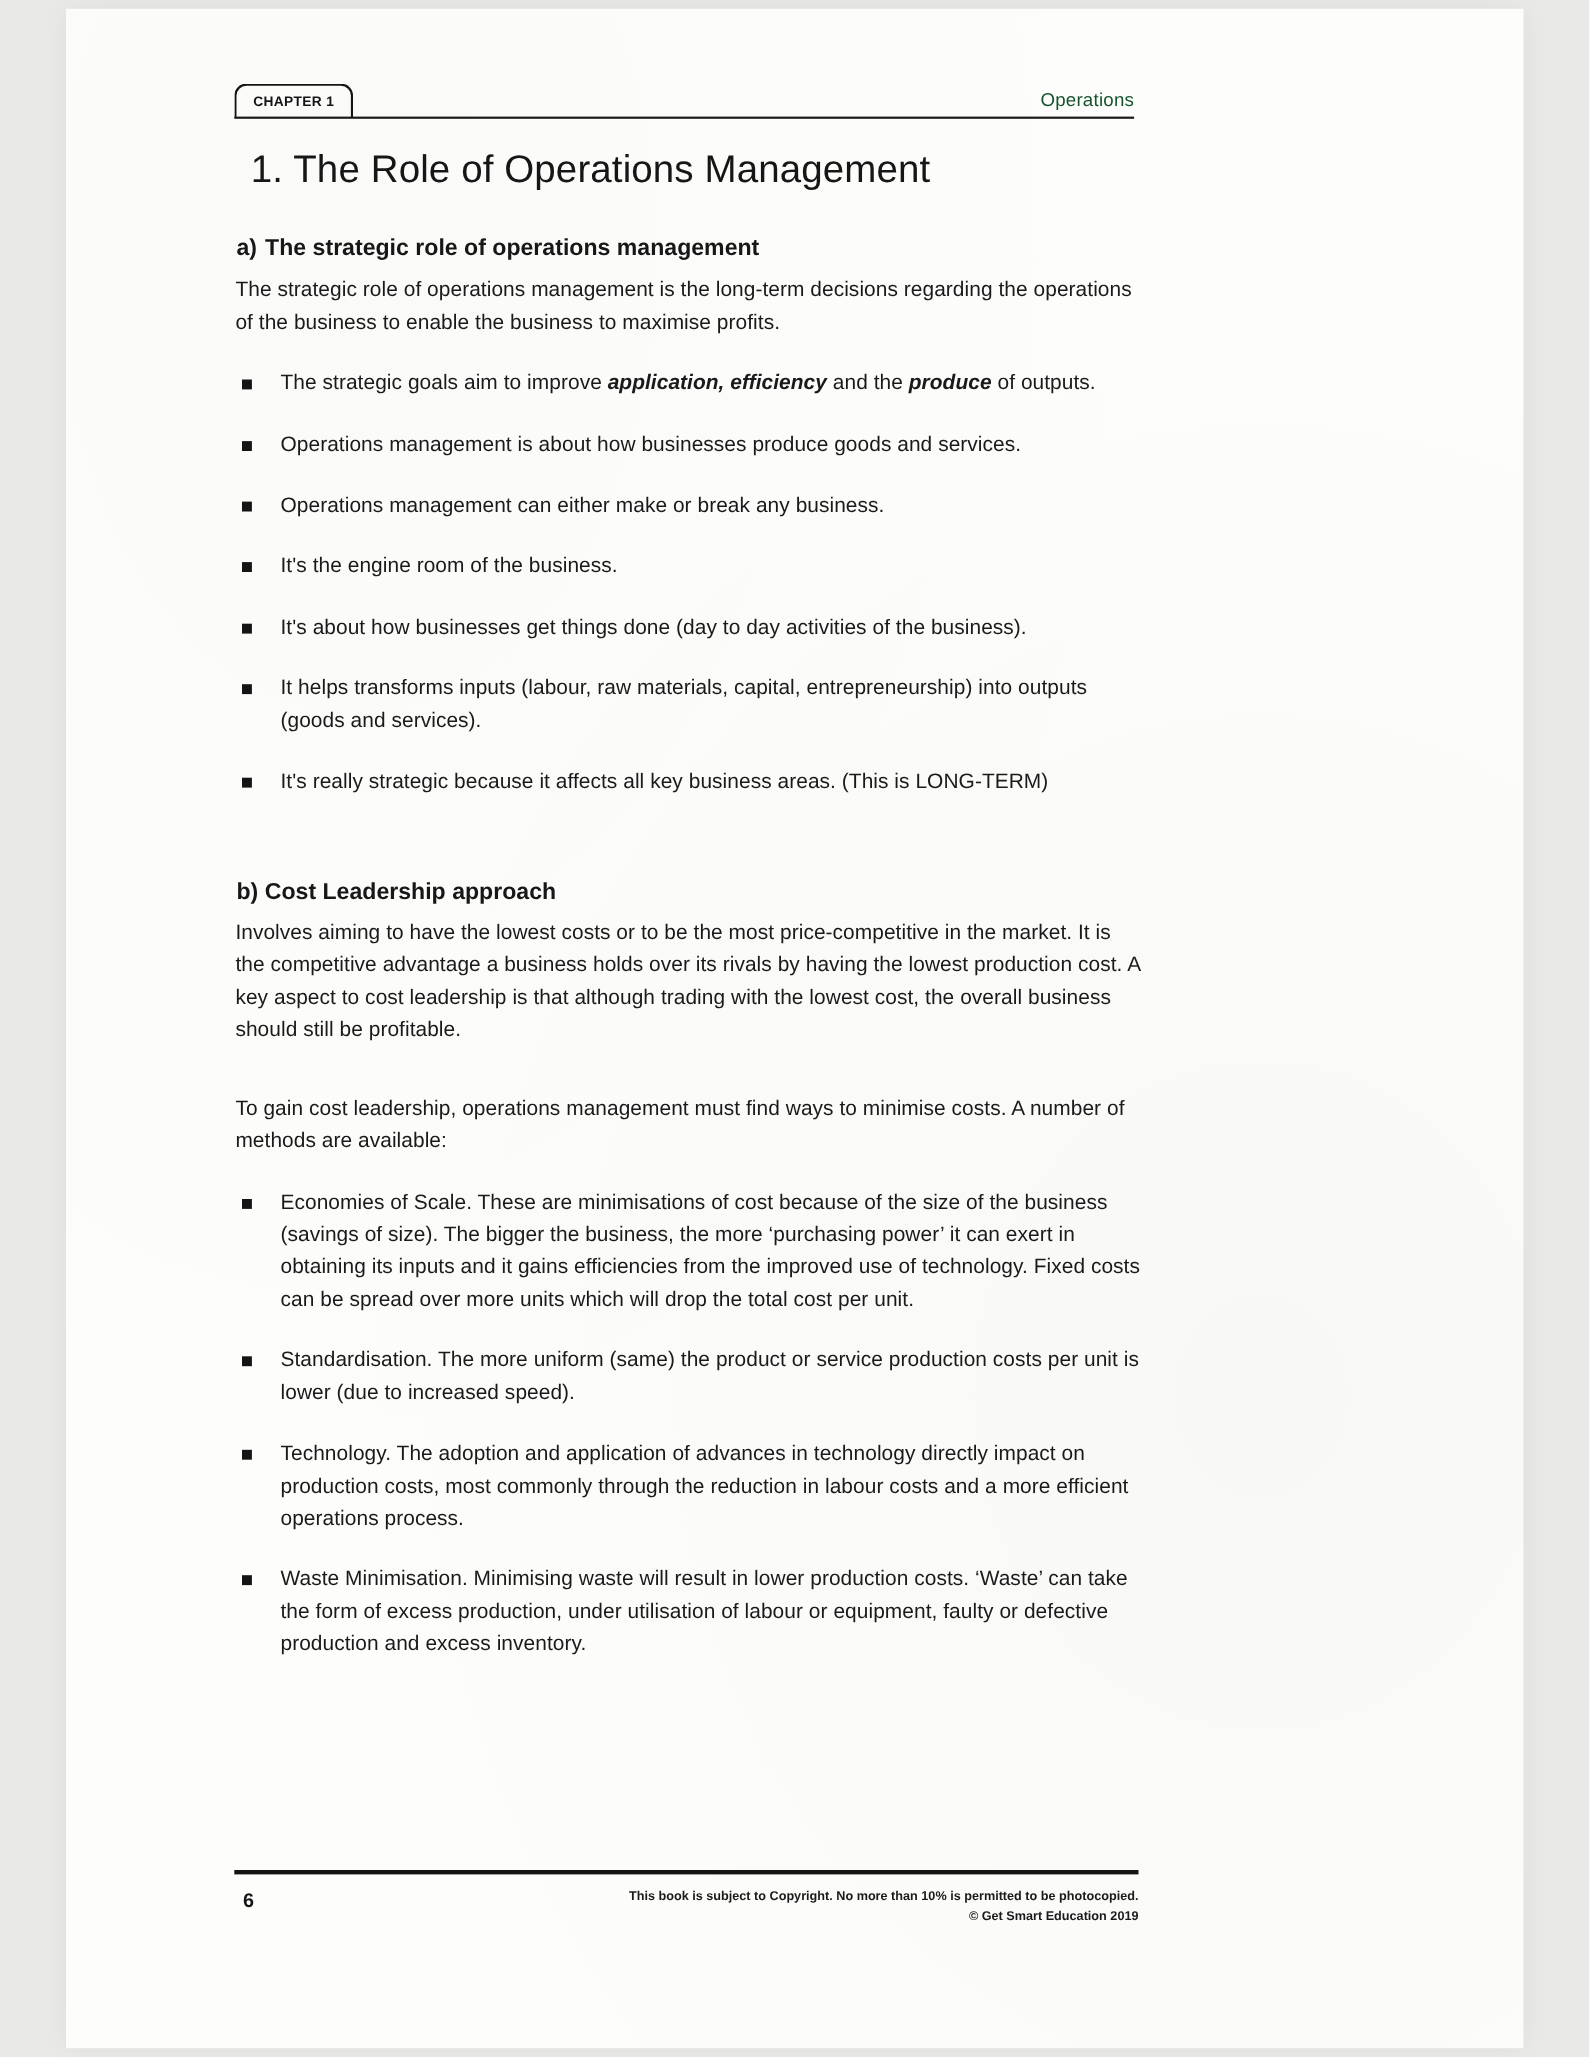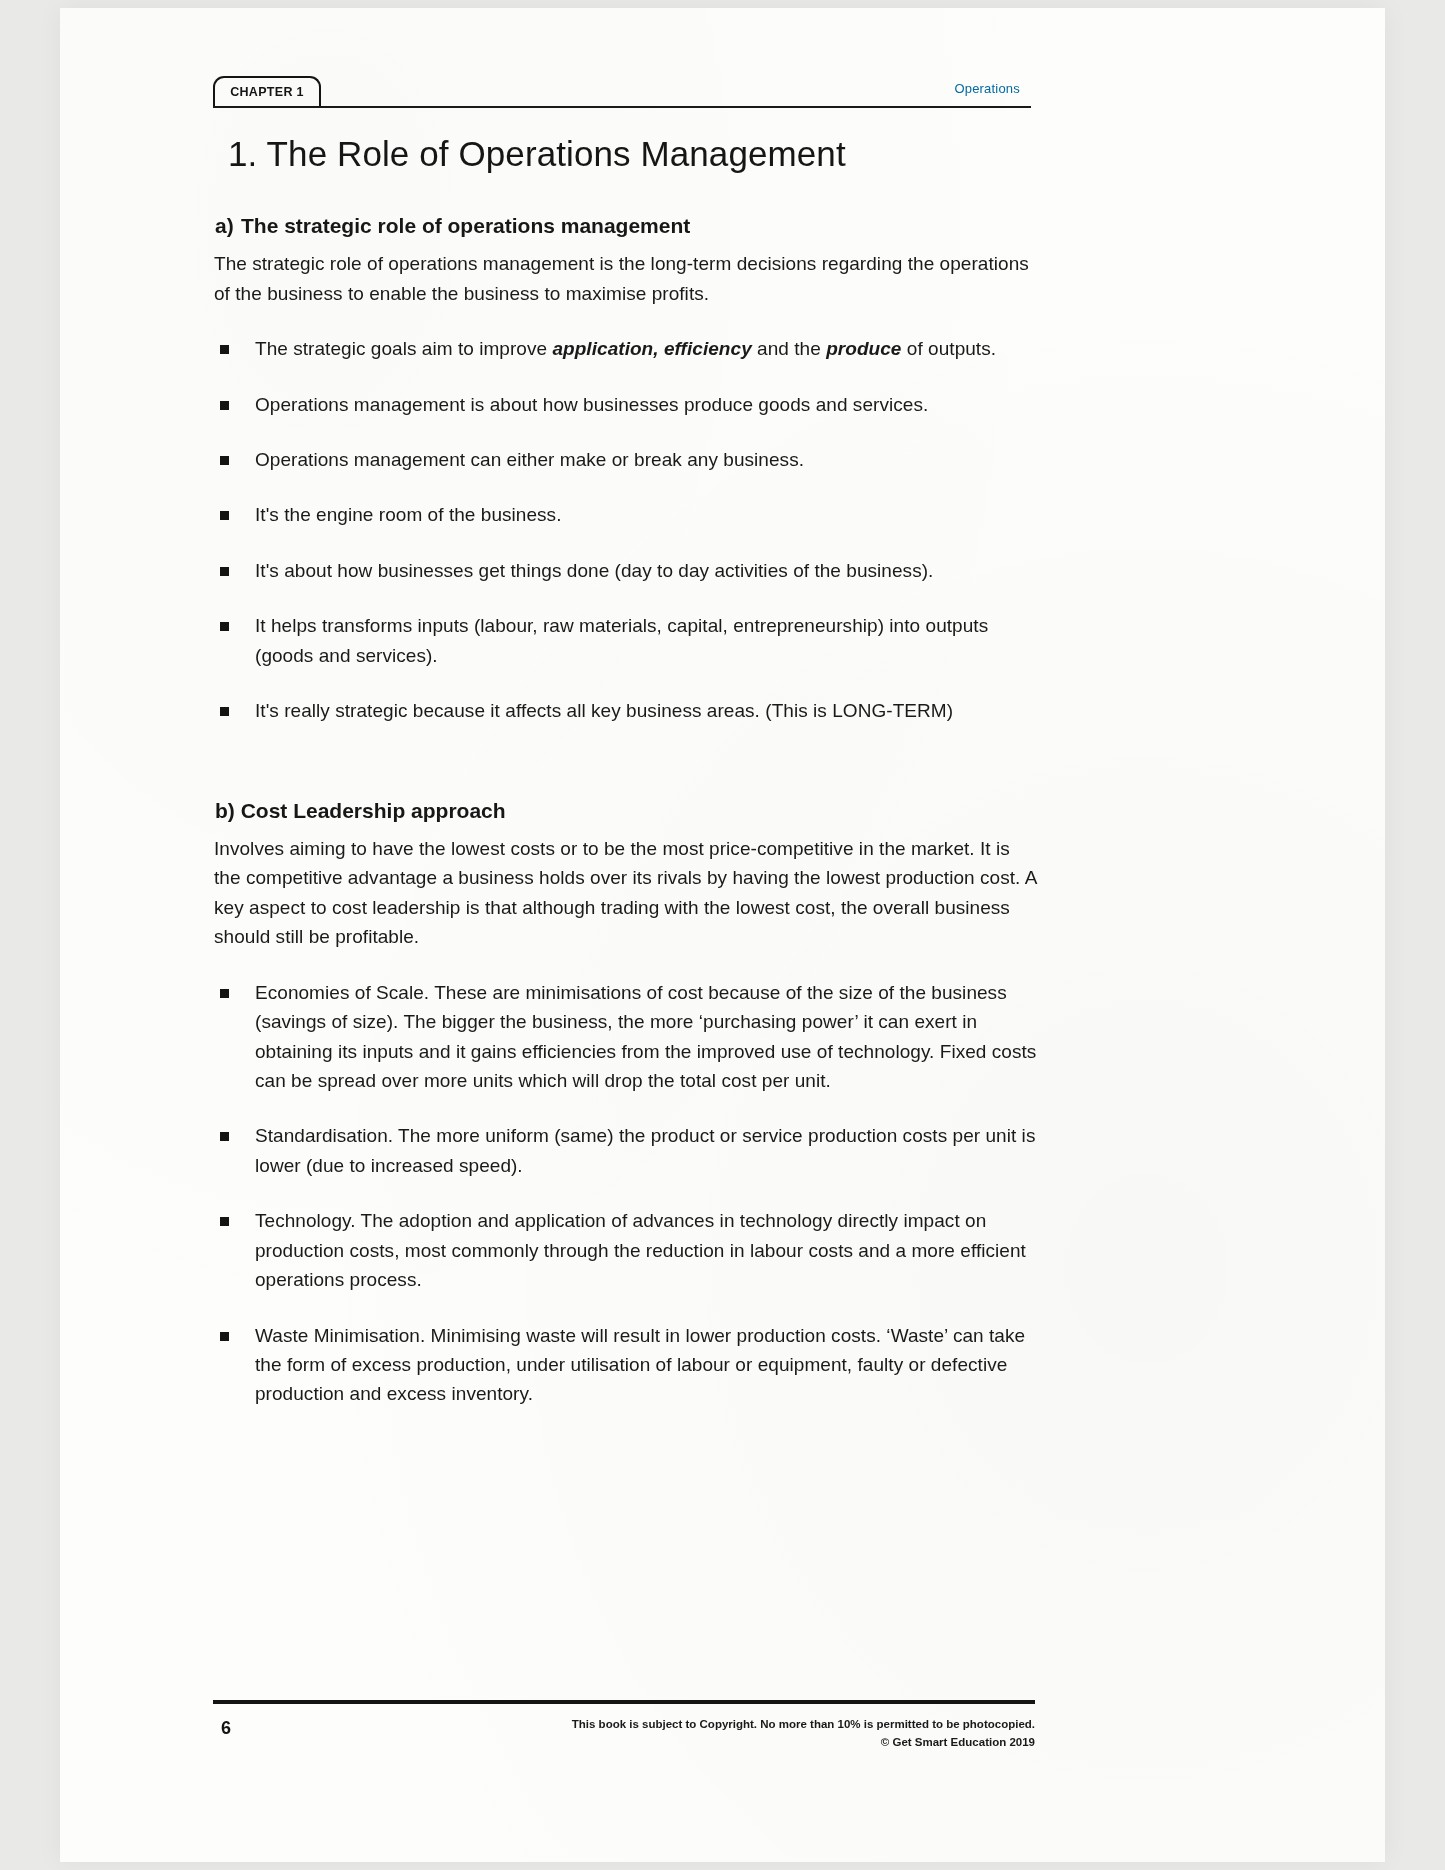--- a/index.html
+++ b/index.html
@@ -88,24 +88,24 @@
   .runhead-rule {
     position: absolute;
     left: 0;
     top: 30px;
     width: 818px;
     height: 0;
     border-top: 2.2px solid #1a1a1a;
   }
   .runhead-right {
     position: absolute;
-    right: 11px;
+    right: 0;
     top: 5px;
-    font-size: 13px;
-    color: #0369a1;
+    font-size: 17px;
+    color: #14532d;
     letter-spacing: 0.2px;
   }
 
   
   .body-col {
     position: absolute;
     left: 213px;
     top: 120px;
     width: 825px;
   }
@@ -262,20 +262,21 @@
 
     <div class="gap-lg"></div>
 
     <h2 class="sub-head">
       <span>b)</span>
       <span>Cost Leadership approach</span>
     </h2>
 
     <p class="para">Involves aiming to have the lowest costs or to be the most price-competitive in the market. It is the competitive advantage a business holds over its rivals by having the lowest production cost. A key aspect to cost leadership is that although trading with the lowest cost, the overall business should still be profitable.</p>
 
+    <p class="para" style="margin-top:42px;">To gain cost leadership, operations management must find ways to minimise costs. A number of methods are available:</p>
 
     <ul class="sqlist">
       <li>
         <span class="sq"></span>
         <span><span>Economies of Scale. These are minimisations of cost because of the size of the business (savings of size). The bigger the business, the more ‘purchasing power’ it can exert in obtaining its inputs and it gains efficiencies from the improved use of technology. Fixed costs can be spread over more units which will drop the total cost per unit.</span></span>
       </li>
       <li>
         <span class="sq"></span>
         <span><span>Standardisation. The more uniform (same) the product or service production costs per unit is lower (due to increased speed).</span></span>
       </li>

